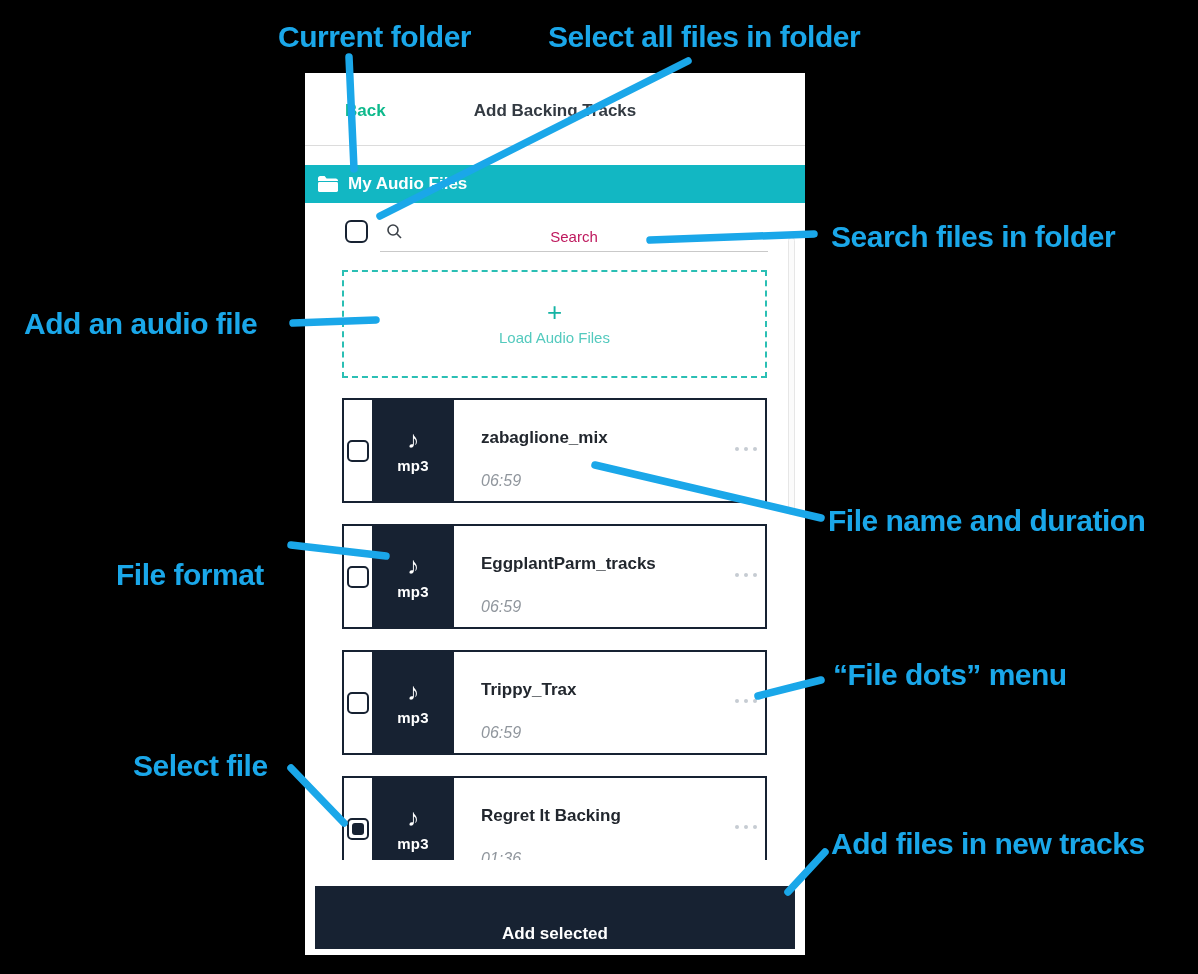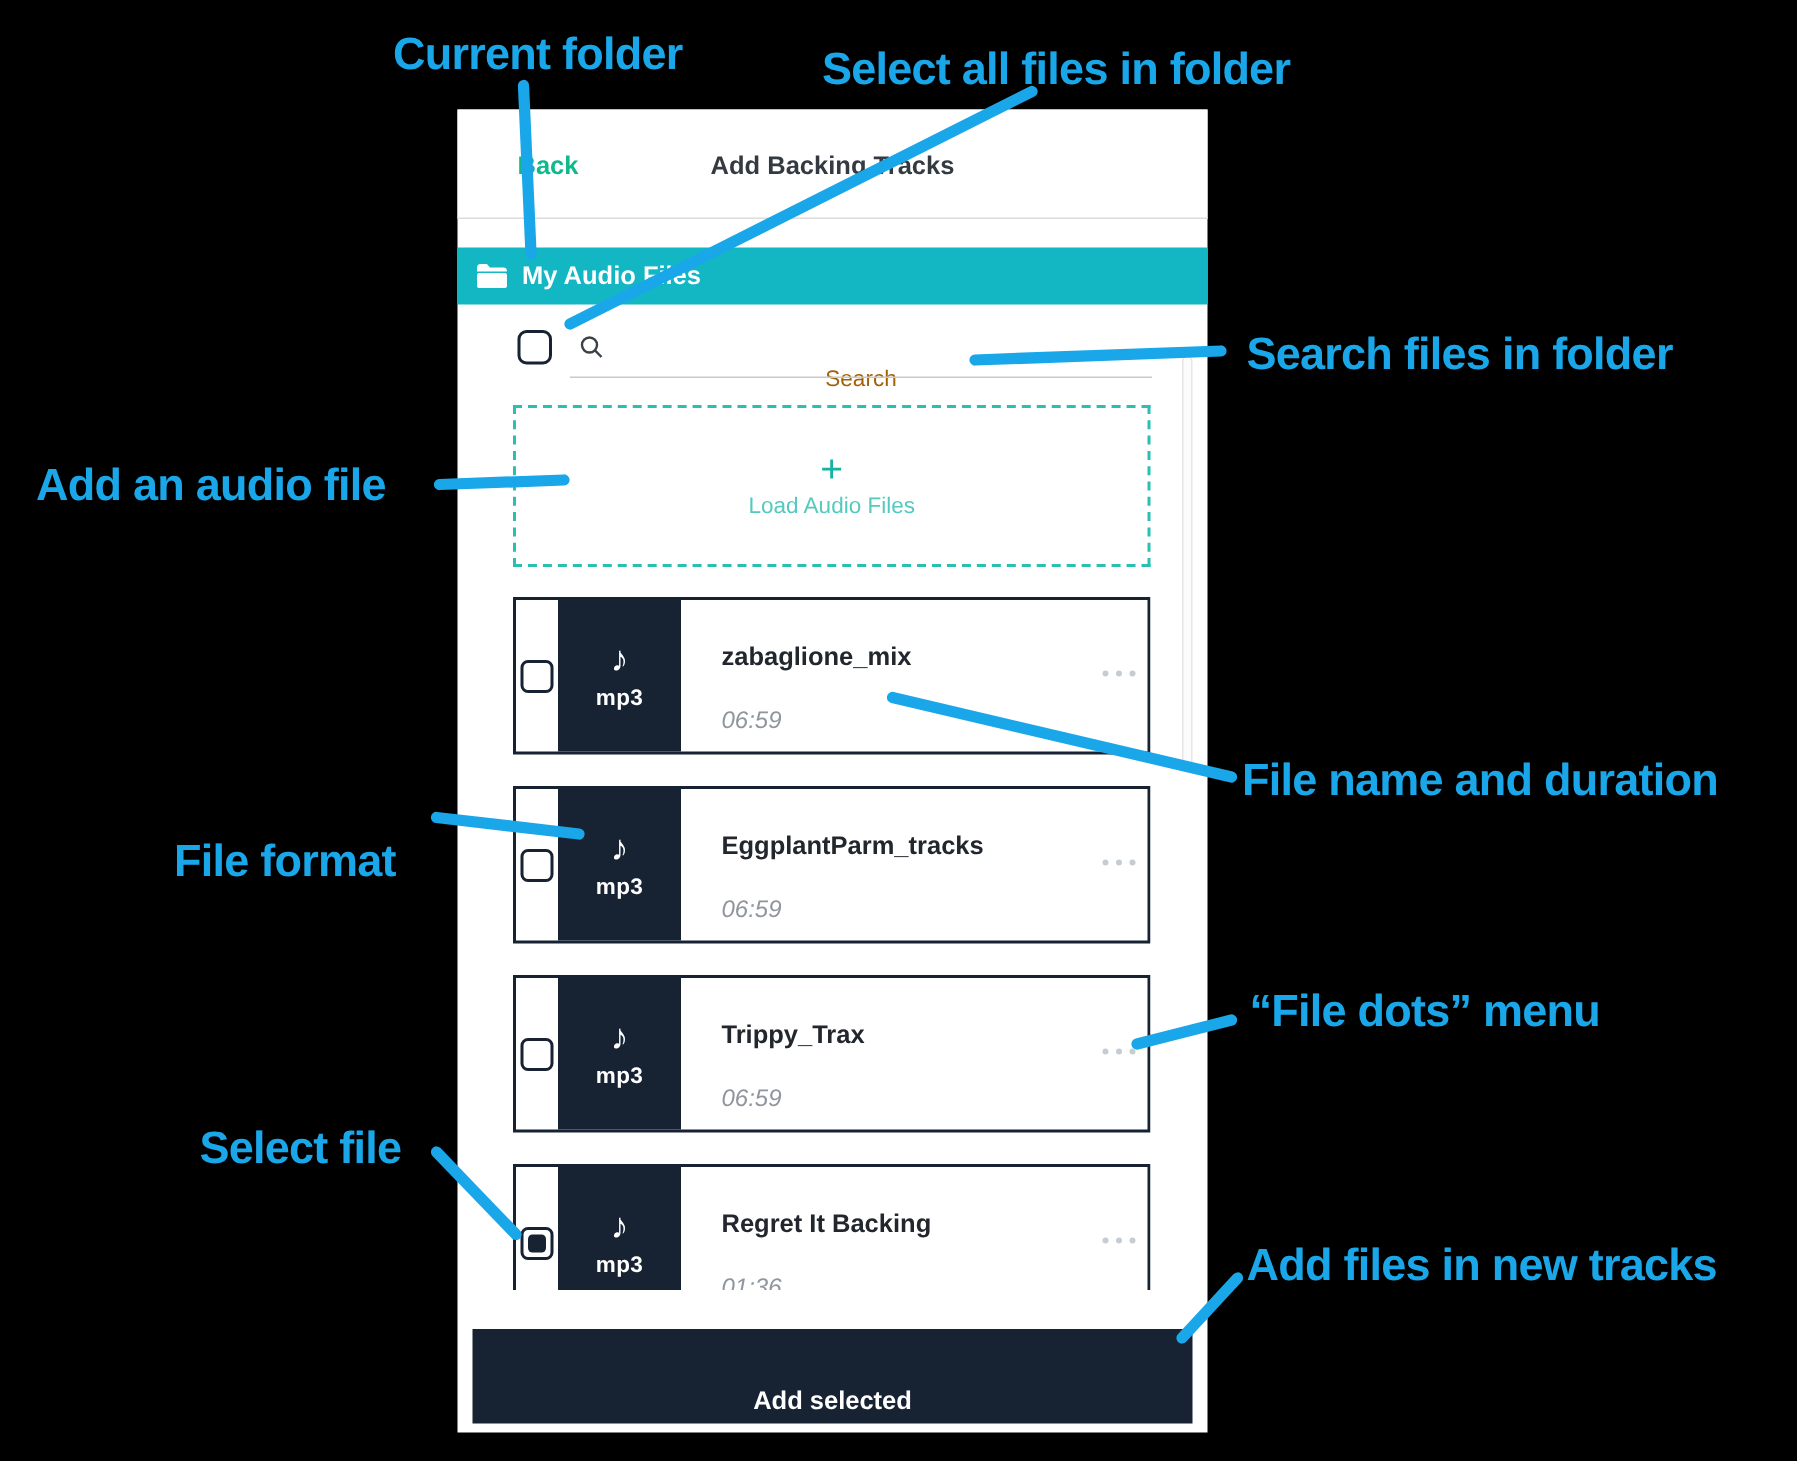--- a/index.html
+++ b/index.html
@@ -15,21 +15,21 @@
 
   .folder-bar{position:absolute;left:0;top:92px;width:100%;height:38px;background:#12b7c3;display:flex;align-items:center;padding-left:13px;}
   .folder-bar .label{color:#fff;font-size:17px;font-weight:600;margin-left:10px;}
 
   .checkbox{width:23px;height:23px;border:2.5px solid #172232;border-radius:6px;background:#fff;position:relative;}
   .checkbox.checked::after{content:"";position:absolute;left:3px;top:3px;right:3px;bottom:3px;background:#172232;border-radius:3px;}
 
   .select-all-box{position:absolute;left:40px;top:147px;}
   .search-icon{position:absolute;left:81px;top:150px;}
   .search-line{position:absolute;left:75px;top:178px;width:388px;border-bottom:1px solid #c9c9c9;}
-  .search-ph{position:absolute;left:75px;top:155px;width:388px;text-align:center;font-size:15px;color:#a16207;margin-top:16px;}
+  .search-ph{position:absolute;left:75px;top:155px;width:388px;text-align:center;font-size:15px;color:#be185d;}
 
   .load-box{position:absolute;left:37px;top:197px;width:425px;height:108px;border:2px dashed #2bbfb4;display:flex;flex-direction:column;align-items:center;justify-content:center;gap:7px;}
   .load-plus{color:#14b3a4;font-size:26px;line-height:20px;font-weight:400;}
   .load-label{color:#54cabe;font-size:15px;}
 
   .scrollbar{position:absolute;left:483px;top:164px;width:7px;height:278px;background:#fbfbfb;border:1px solid #e6e6e6;border-radius:4px;}
 
   .file-list{position:absolute;left:37px;top:325px;width:425px;height:462px;overflow:hidden;}
   .file-row{width:425px;height:105px;margin-bottom:21px;border:2px solid #172232;background:#fff;display:flex;}
   .row-check{width:28px;display:flex;align-items:center;justify-content:center;}
@@ -182,22 +182,22 @@
       <line x1="650" y1="240" x2="814" y2="234"></line>
       <line x1="293" y1="323" x2="376" y2="320"></line>
       <line x1="291" y1="545" x2="386" y2="556"></line>
       <line x1="595" y1="465" x2="821" y2="518"></line>
       <line x1="758" y1="696" x2="821" y2="680"></line>
       <line x1="291" y1="768" x2="344" y2="823"></line>
       <line x1="788" y1="892" x2="825" y2="852"></line>
     </g>
   </svg>
 
-  <div class="ann" style="left:262px;top:20px;">Current folder</div>
-  <div class="ann" style="left:548px;top:30px;">Select all files in folder</div>
+  <div class="ann" style="left:278px;top:20px;">Current folder</div>
+  <div class="ann" style="left:548px;top:20px;">Select all files in folder</div>
   <div class="ann" style="left:831px;top:220px;">Search files in folder</div>
   <div class="ann" style="left:24px;top:307px;">Add an audio file</div>
   <div class="ann" style="left:116px;top:528px;margin-top:30px;">File format</div>
   <div class="ann" style="left:828px;top:504px;">File name and duration</div>
   <div class="ann" style="left:833px;top:658px;">“File dots” menu</div>
   <div class="ann" style="left:133px;top:749px;">Select file</div>
   <div class="ann" style="left:831px;top:827px;">Add files in new tracks</div>
 
 </div>
 

